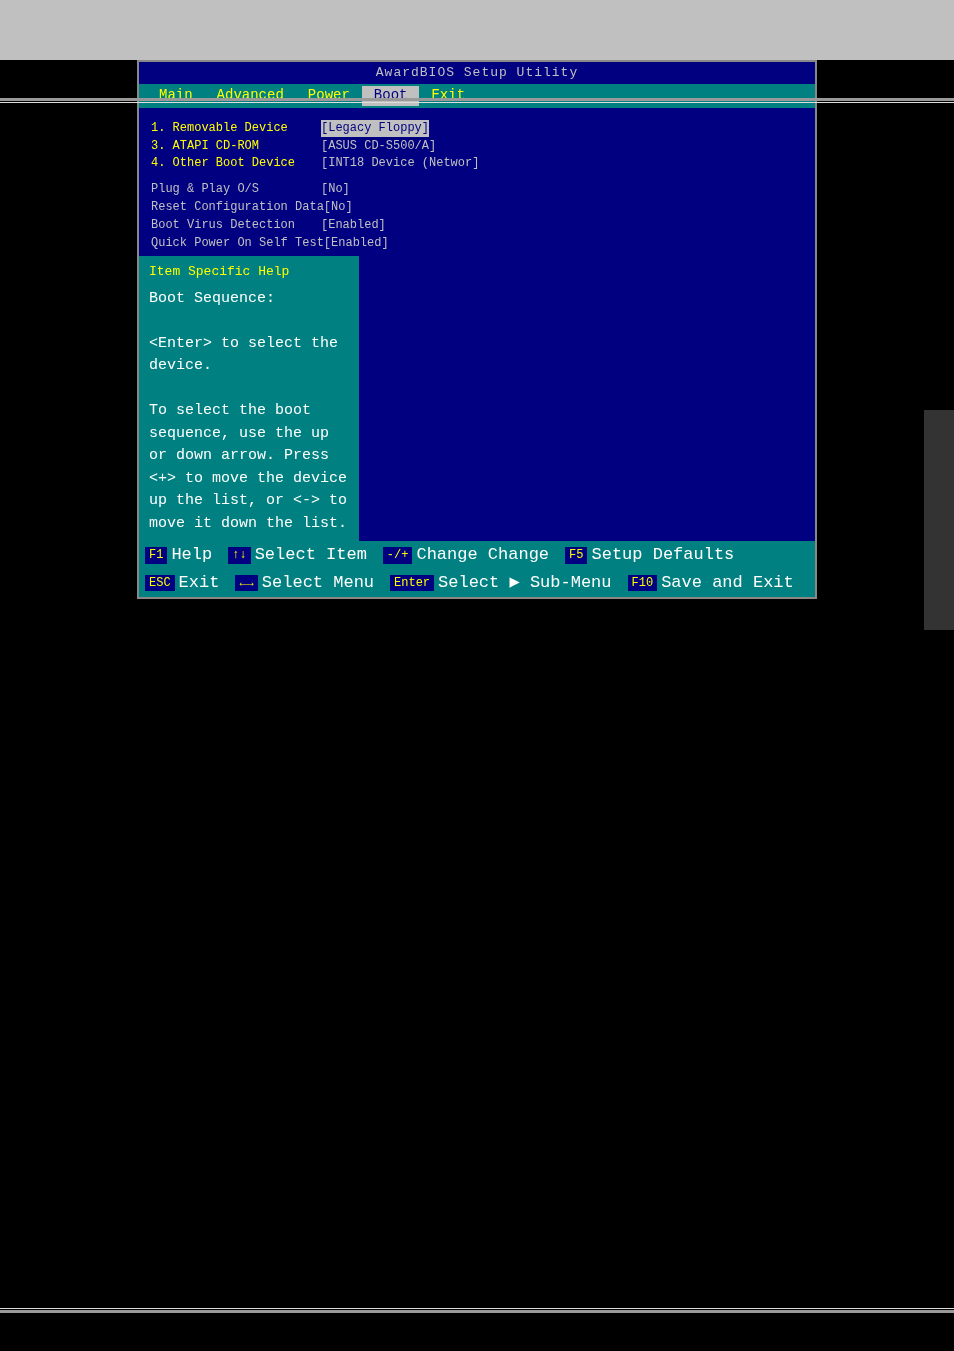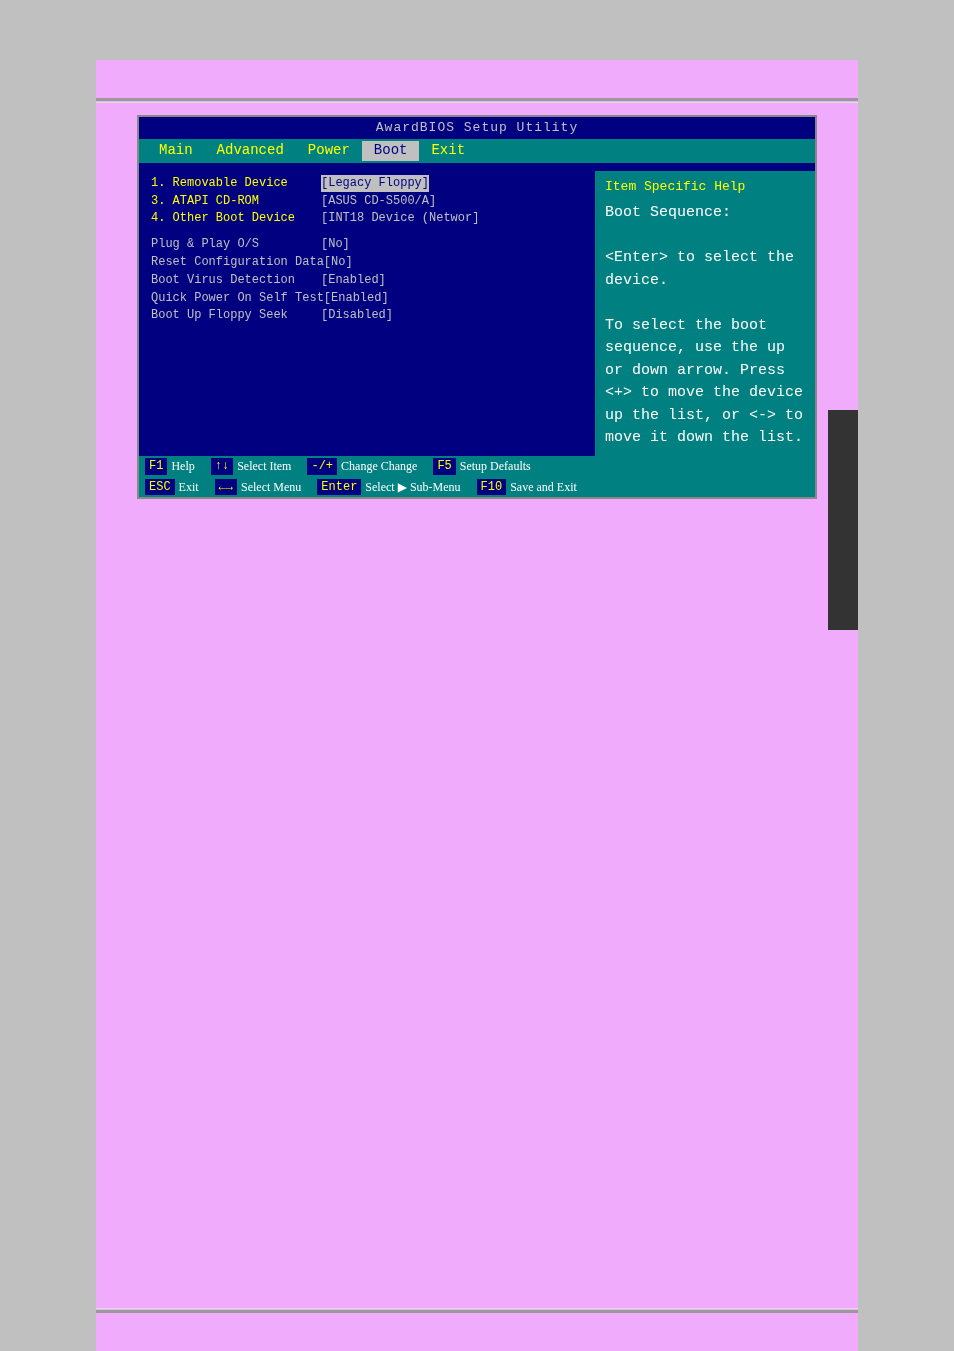--- a/index.html
+++ b/index.html
@@ -48,21 +48,21 @@
       cursor: pointer;
     }
 
     .bios-menu-item.active {
       background: #c0c0c0;
       color: #000080;
     }
 
     .bios-body {
       display: flex;
-      flex-direction: row;
+      flex-direction: column;
       background: #000080;
       padding: 8px 0 0 0;
       min-height: 280px;
       border-radius: 11px;
     }
 
     .bios-left {
       flex: 1;
       padding: 4px 12px;
       color: #c0c0c0;
@@ -124,40 +124,39 @@
 
     .footer-key {
       background: #000080;
       color: #ffff00;
       padding: 0 4px;
       font-size: 12px;
     }
 
     .footer-desc {
       color: #ffffff;
-      font-size: 12px;
-      font-family: Liberation Serif, serif;
+      font-size: 17px;
     }
 
     .bios-footer-wrap {
       background: #008080;
     }
 
     .footer-row {
       display: flex;
       flex-direction: row;
       padding: 2px 6px;
       gap: 16px;
       align-items: center;
     }
   </style>
 </head>
 <body>
 
-<div style="position:relative; width:762px; height:1351px; background:#f0abfc; display:flex; flex-direction:column; align-items:center; justify-content:flex-start; padding-top:55px;">
+<div style="position:relative; width:954px; height:1351px; background:#000000; display:flex; flex-direction:column; align-items:center; justify-content:flex-start; ">
 
   <div style="position:absolute; top:38px; left:0; right:0; height:3px; background:#999;"></div>
   <div style="position:absolute; top:42px; left:0; right:0; height:1px; background:#ddd;"></div>
 
   <div class="bios-container">
 
     <div class="bios-title-bar">
       <span>AwardBIOS Setup Utility</span>
     </div>
 
@@ -206,24 +205,20 @@
           <span class="bios-setting-label">Reset Configuration Data</span>
           <span class="bios-setting-value">[No]</span>
         </div>
         <div class="bios-setting-row">
           <span class="bios-setting-label">Boot Virus Detection</span>
           <span class="bios-setting-value">[Enabled]</span>
         </div>
         <div class="bios-setting-row">
           <span class="bios-setting-label">Quick Power On Self Test</span>
           <span class="bios-setting-value">[Enabled]</span>
-        </div>
-        <div class="bios-setting-row">
-          <span class="bios-setting-label">Boot Up Floppy Seek</span>
-          <span class="bios-setting-value">[Disabled]</span>
         </div>
       </div>
 
       <div class="bios-right">
         <div class="bios-right-title">Item Specific Help</div>
         <div style="font-size:15px; line-height:1.5; color:#fff; white-space:pre-wrap;">Boot Sequence:
 
 &lt;Enter&gt; to select the device.
 
 To select the boot sequence, use the up or down arrow. Press &lt;+&gt; to move the device up the list, or &lt;-&gt; to move it down the list.</div>

